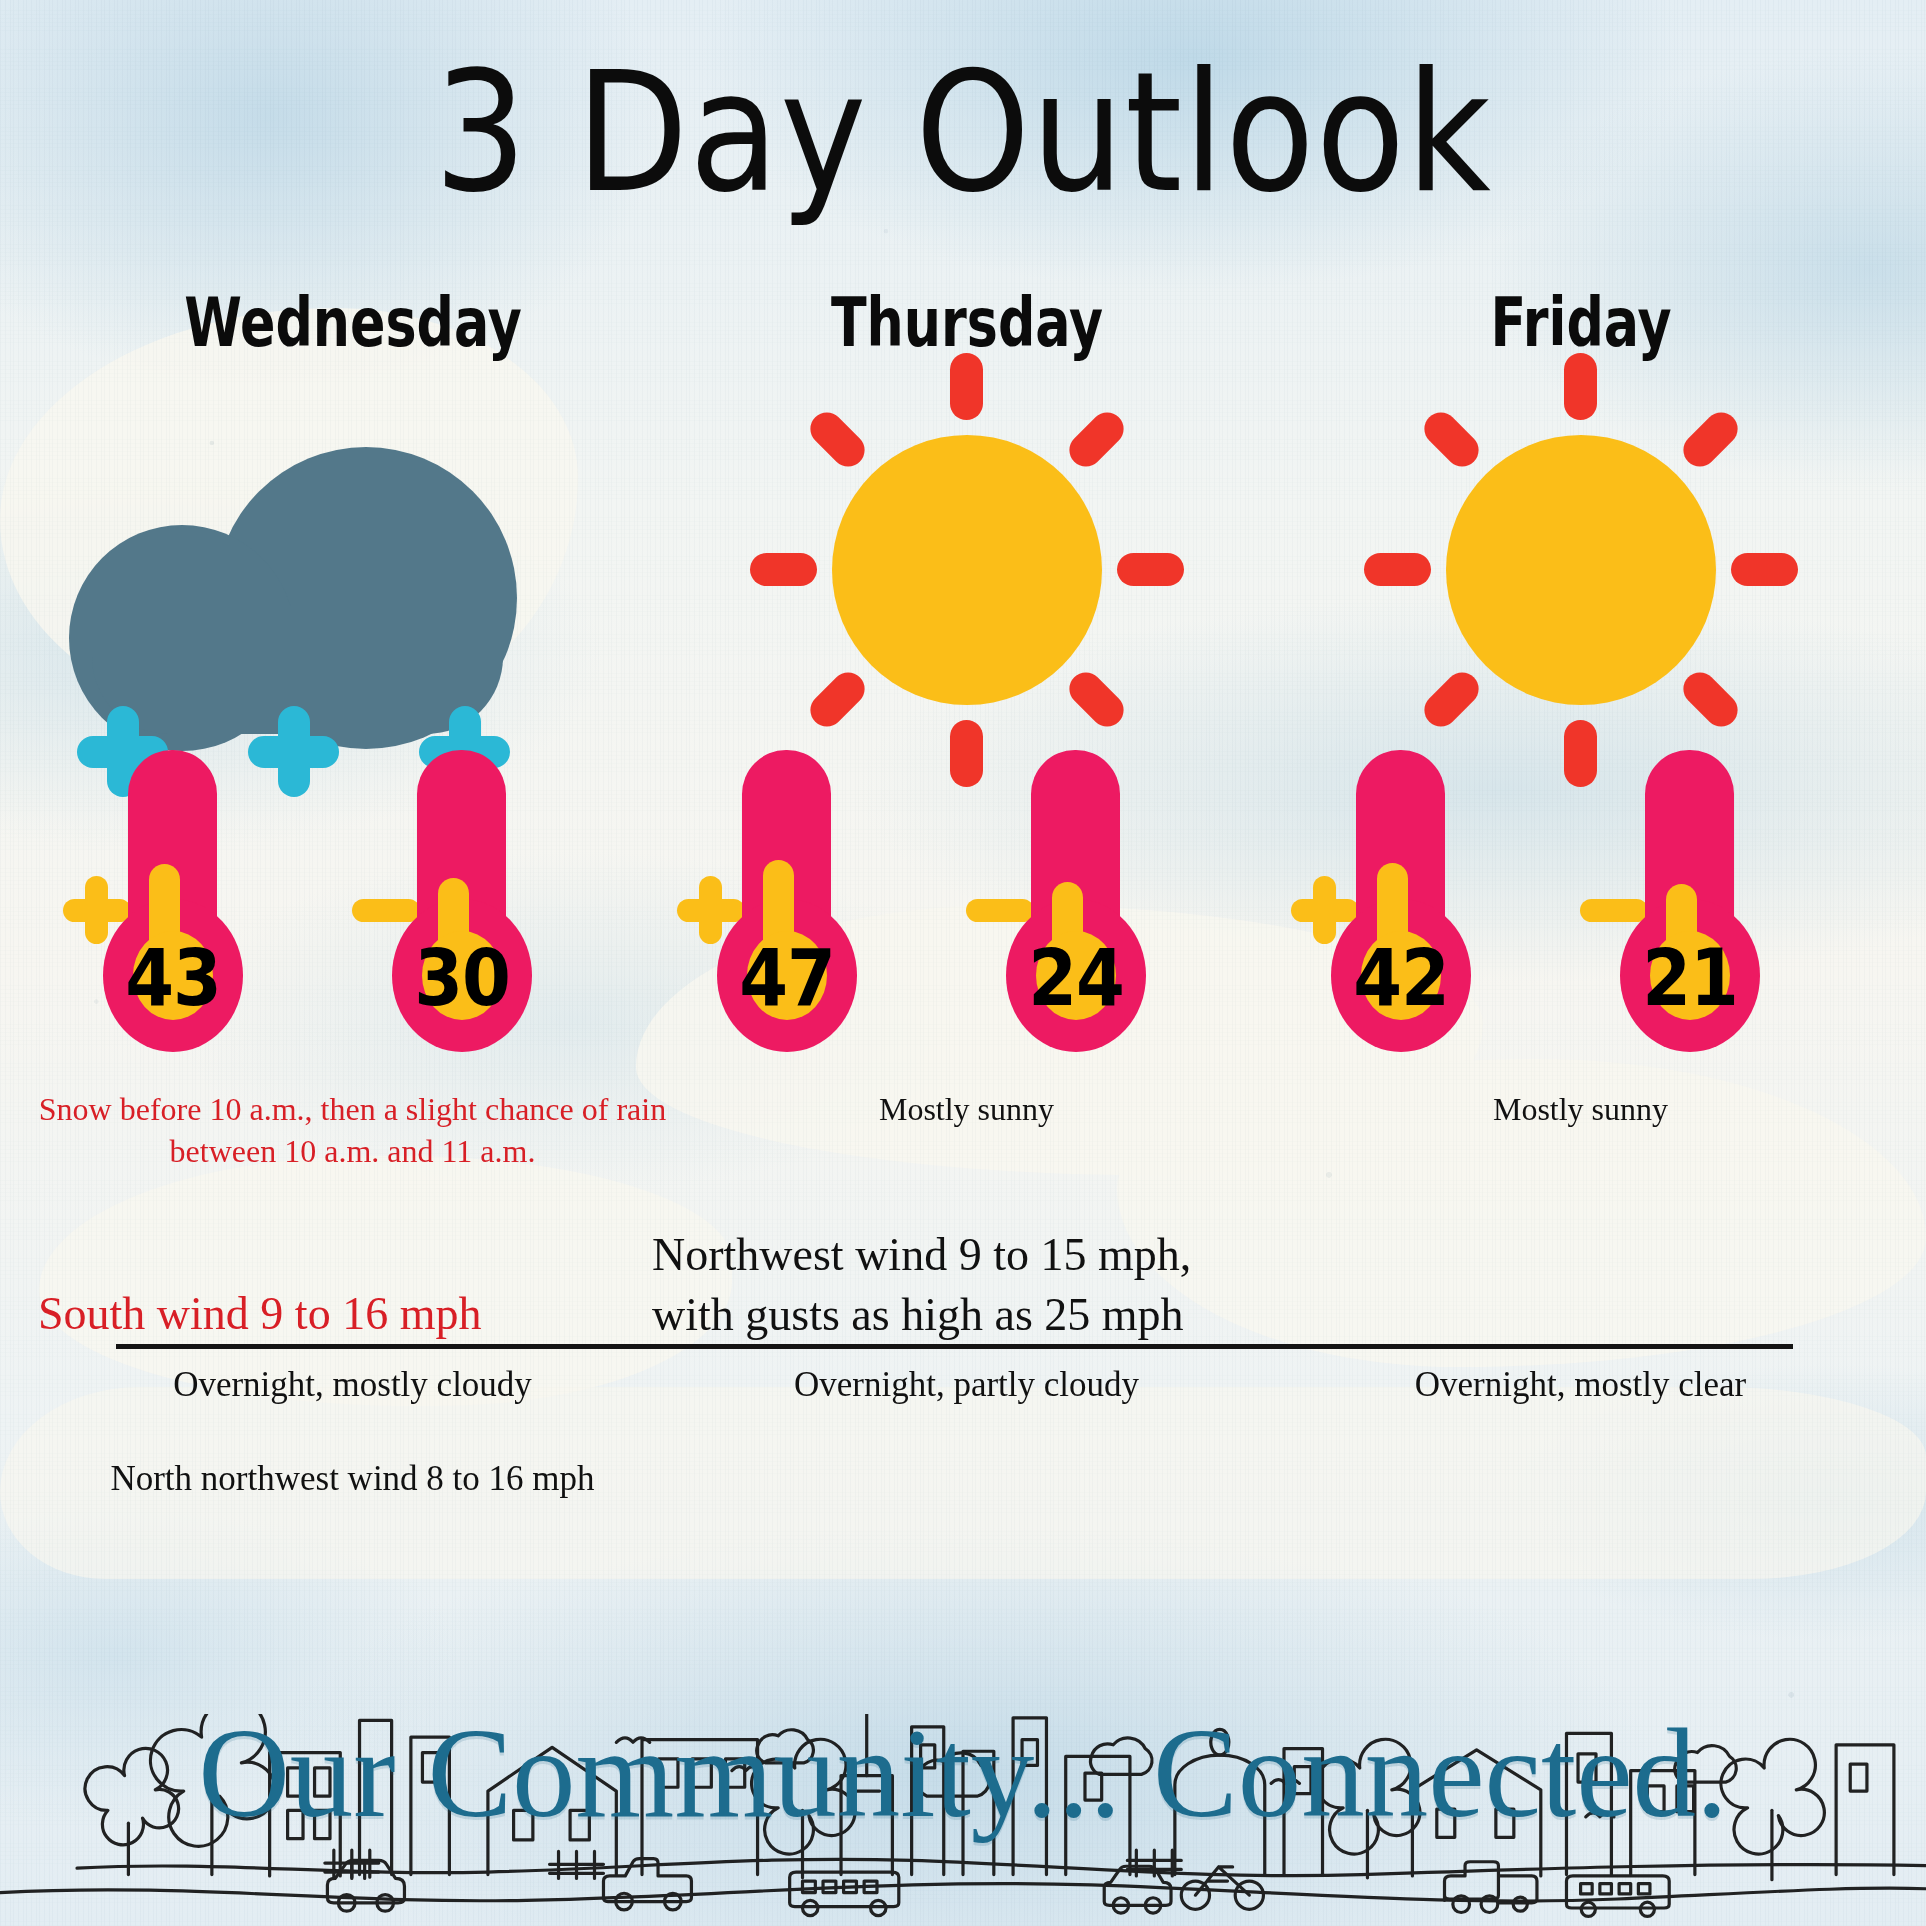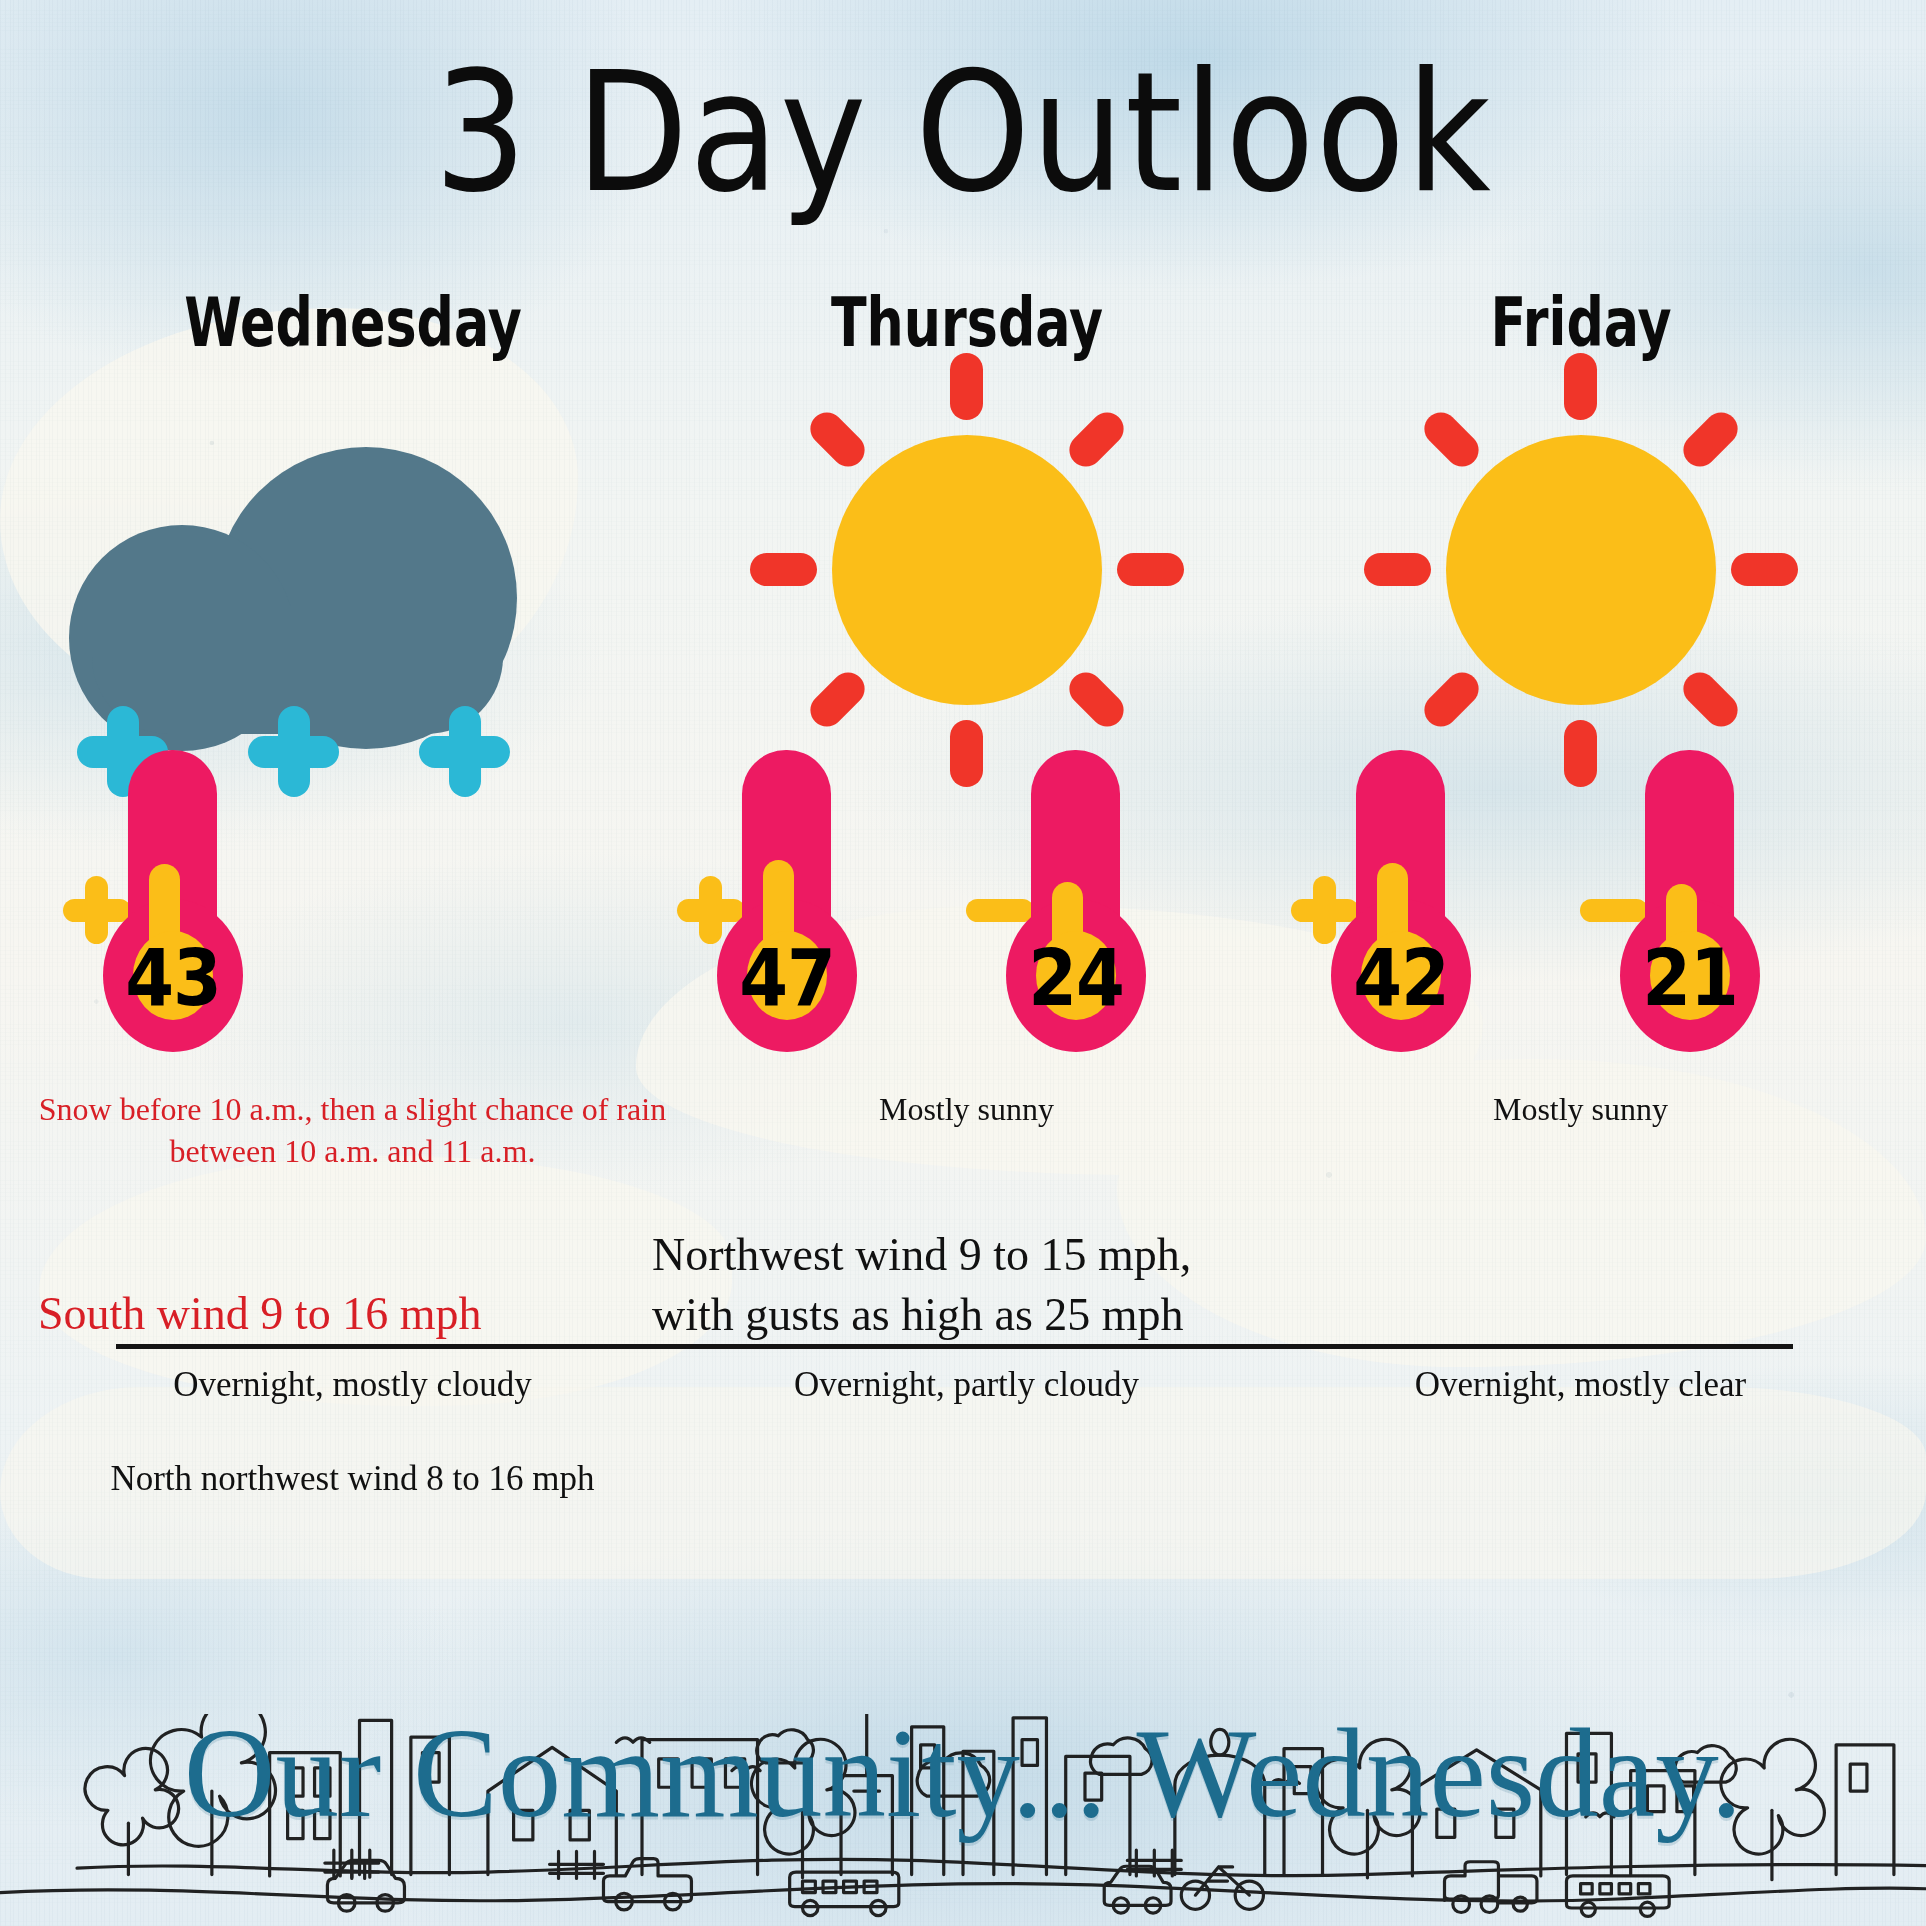--- a/index.html
+++ b/index.html
@@ -215,20 +215,30 @@
             <div class="tsign">
                 <i class="h"></i>
                 <i class="v"></i>
               </div>
             <div class="tbody"></div>
             <div class="tbulb"></div>
             <div class="tmerc" style="top:114px;height:96px;"></div>
             <div class="tinner"></div>
             <div class="tval">43</div>
           </div>
+          <div class="thermo lo">
+            <div class="tsign">
+                <i class="h"></i>
+              </div>
+            <div class="tbody"></div>
+            <div class="tbulb"></div>
+            <div class="tmerc" style="top:128px;height:83px;"></div>
+            <div class="tinner"></div>
+            <div class="tval">30</div>
+          </div>
         </div>
 
         <div class="desc d0">Snow before 10 a.m., then a slight chance of rain between 10 a.m. and 11 a.m.</div>
         <div class="wind w0">South wind 9 to 16 mph</div>
         <div class="overnight">Overnight, mostly cloudy</div>
         <div class="ovwind">North northwest wind 8 to 16 mph</div>
       </div>
 
       <div class="col c1">
         <div class="dayname">Thursday</div>
@@ -447,18 +457,18 @@
             <circle cx="2566" cy="304" r="11"></circle>
         </g>
 
         <g>
           <circle cx="1862" cy="282" r="22"></circle>
             <circle cx="1946" cy="282" r="22"></circle>
           <path d="M1862 282 L1898 238 L1946 282 M1898 238 L1920 238 M1880 260 L1912 260"></path>
         </g>
       </svg>
 
-      <div class="tagline">Our Community... Wednesday.</div>
+      <div class="tagline">Our Community... Connected.</div>
     </div>
 
   </div>
 </div>
 
 
 </body></html>

